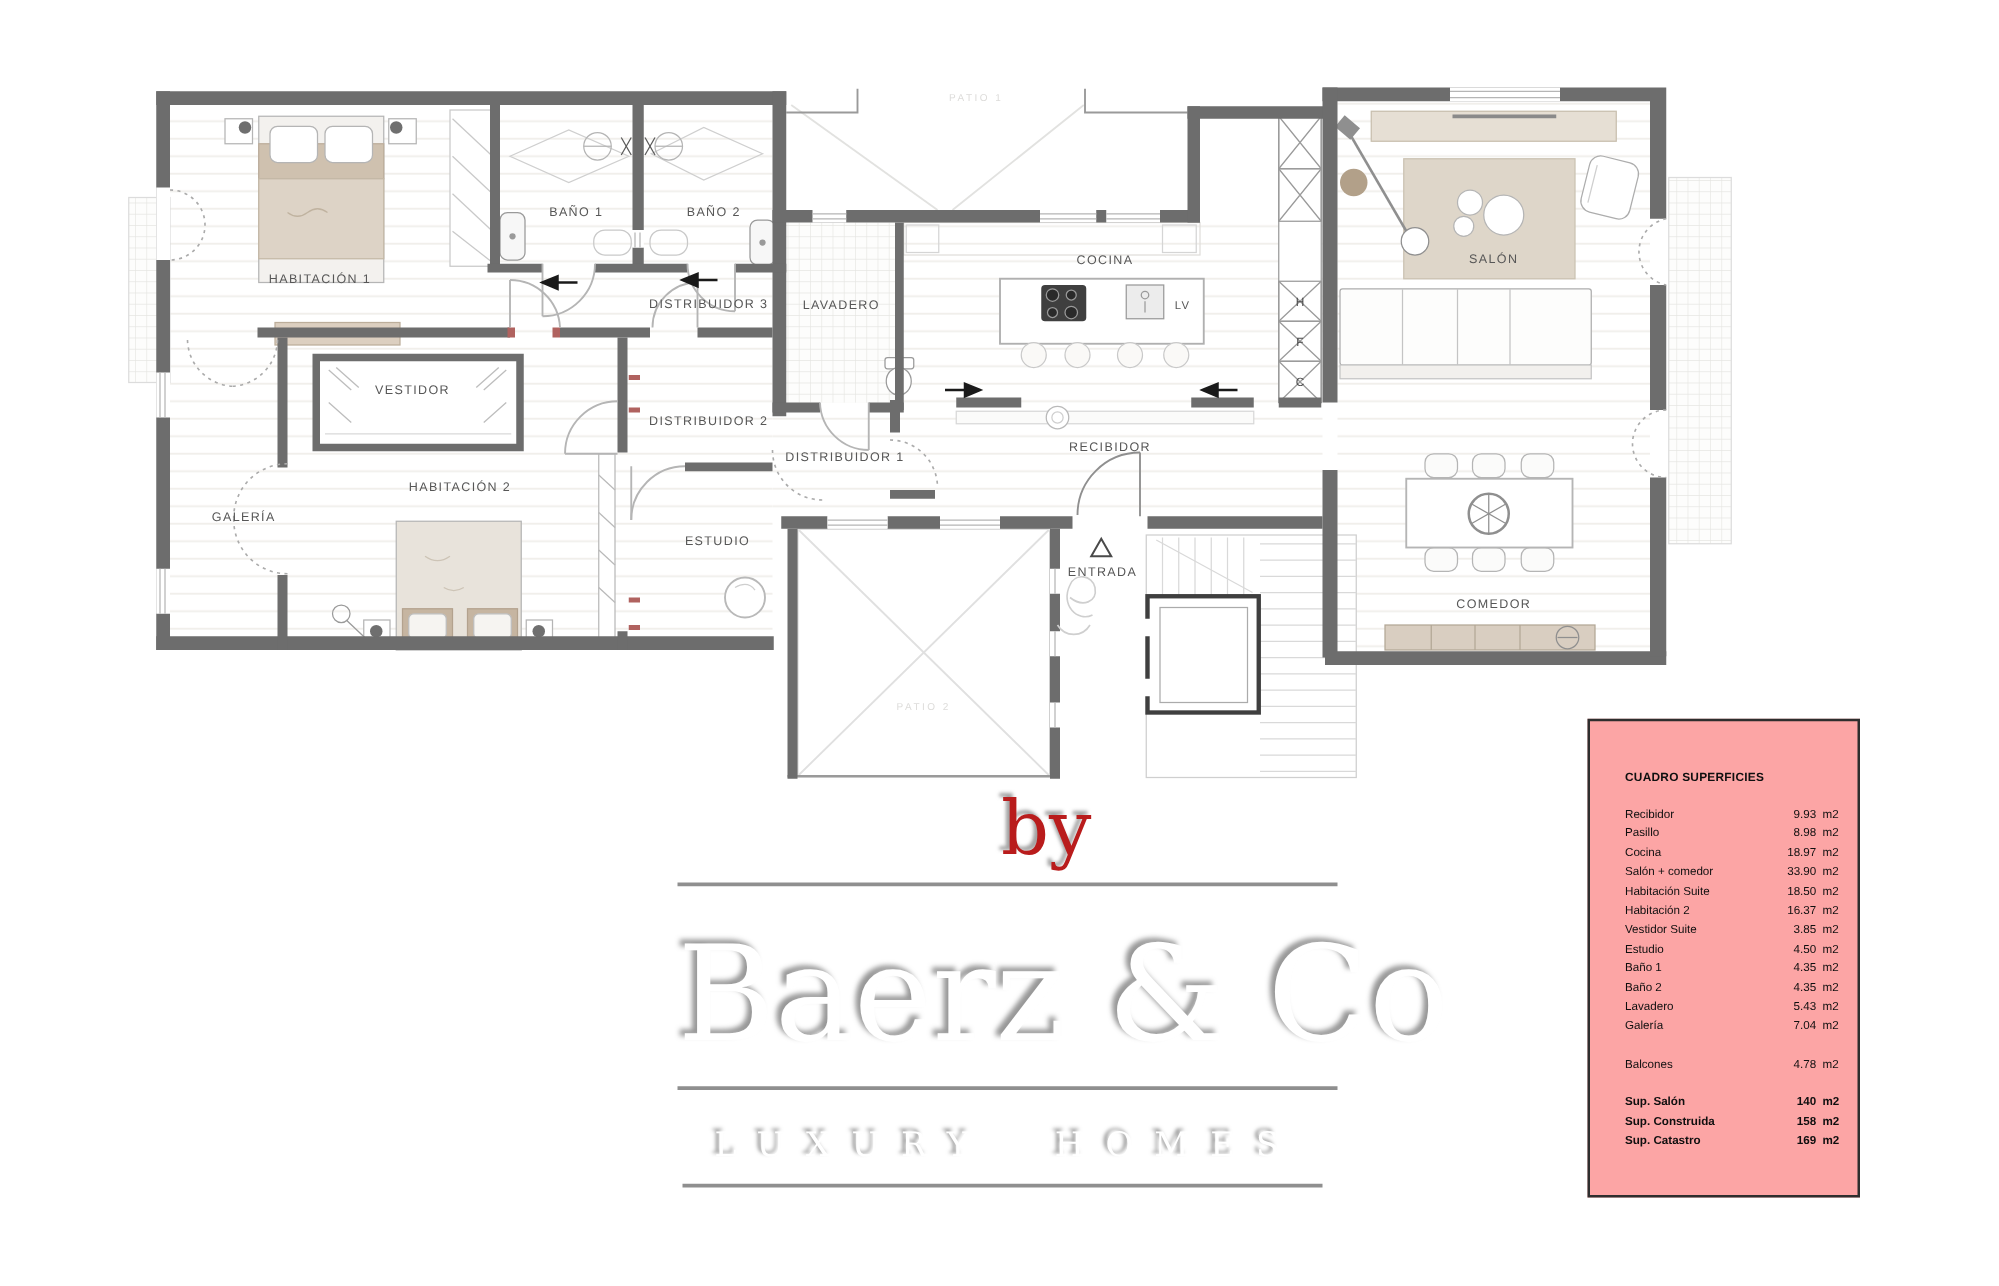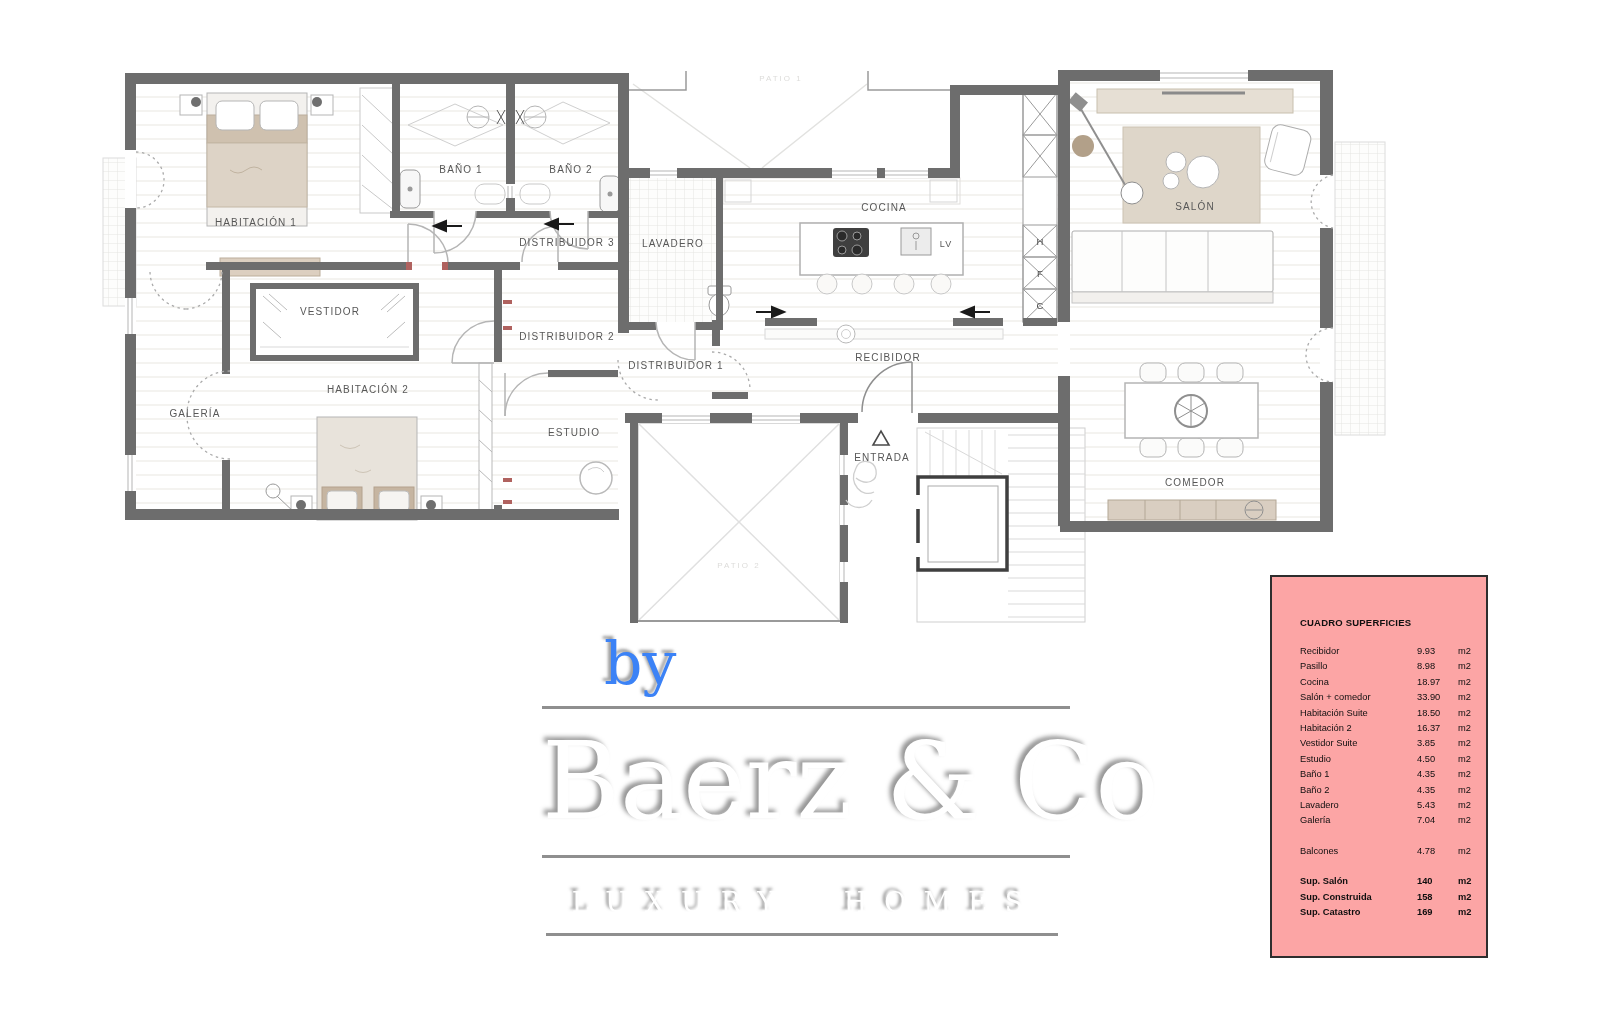--- a/index.html
+++ b/index.html
@@ -8,41 +8,41 @@
   svg text{font-family:"Liberation Sans",sans-serif;}
   .rl{font-size:10px;fill:#575757;letter-spacing:1.1px;text-anchor:middle;}
   .rl-sm{font-size:9px;fill:#575757;letter-spacing:1px;text-anchor:middle;}
   .faint{font-size:8px;fill:#dddcda;letter-spacing:2px;text-anchor:middle;}
   .closet-letter{font-size:9.5px;fill:#4a4a4a;text-anchor:middle;}
 
   
   .watermark{position:absolute;left:542px;top:628px;width:528px;text-align:center;
              color:#fff;pointer-events:none;}
   .wm-by{font-family:"DejaVu Serif","Liberation Serif",serif;font-size:60px;line-height:70px;
-         text-align:left;padding-left:62px;color:#3b82f6;
+         text-align:center;padding-left:62px;color:#b91c1c;
          text-shadow:-3px -3px 3px rgba(128,128,128,.75);}
   .wm-line{height:3px;background:#8f8f8f;box-shadow:0 2px 0 rgba(255,255,255,.9);}
   .wm-line1{margin-top:8px;}
   .wm-brand{font-family:"DejaVu Serif","Liberation Serif",serif;font-size:106px;line-height:118px;
-            margin-top:14px;color:#fff;white-space:nowrap;
+            margin-top:28px;color:#fff;white-space:nowrap;
             text-shadow:-4px -3px 4px rgba(125,125,125,.8);}
   .wm-line2{margin-top:14px;}
   .wm-tagline{font-family:"DejaVu Serif","Liberation Serif",serif;font-size:27px;line-height:30px;
               letter-spacing:17px;word-spacing:26px;margin-top:30px;color:#fff;white-space:nowrap;
               text-shadow:-3px -3px 3px rgba(128,128,128,.8);}
   .wm-line3{margin-top:15px;margin-left:4px;width:512px;}
 
   
   .surfaces{position:absolute;left:1270px;top:575px;width:218px;height:383px;
             border:2px solid #2e2e2e;background:#fca5a5;box-sizing:border-box;
             padding:40px 12px 0 28px;color:#0f0f0f;}
   .s-title{font-size:9.5px;font-weight:bold;letter-spacing:.2px;margin-bottom:16px;}
   .srow{display:flex;align-items:baseline;font-size:9.3px;line-height:15.4px;}
   .srow .sl{flex:1;}
-  .srow .sv{width:36px;text-align:left;}
+  .srow .sv{width:36px;text-align:right;}
   .srow .su{width:16px;margin-left:5px;}
   .sgap{height:15px;}
   .stotal{font-weight:bold;}
 
   .disclaimer{position:absolute;left:34px;top:982px;width:1540px;margin:0;
               font-size:13px;color:#3d3d3d;letter-spacing:.1px;}
 </style>
 </head>
 <body>
 

